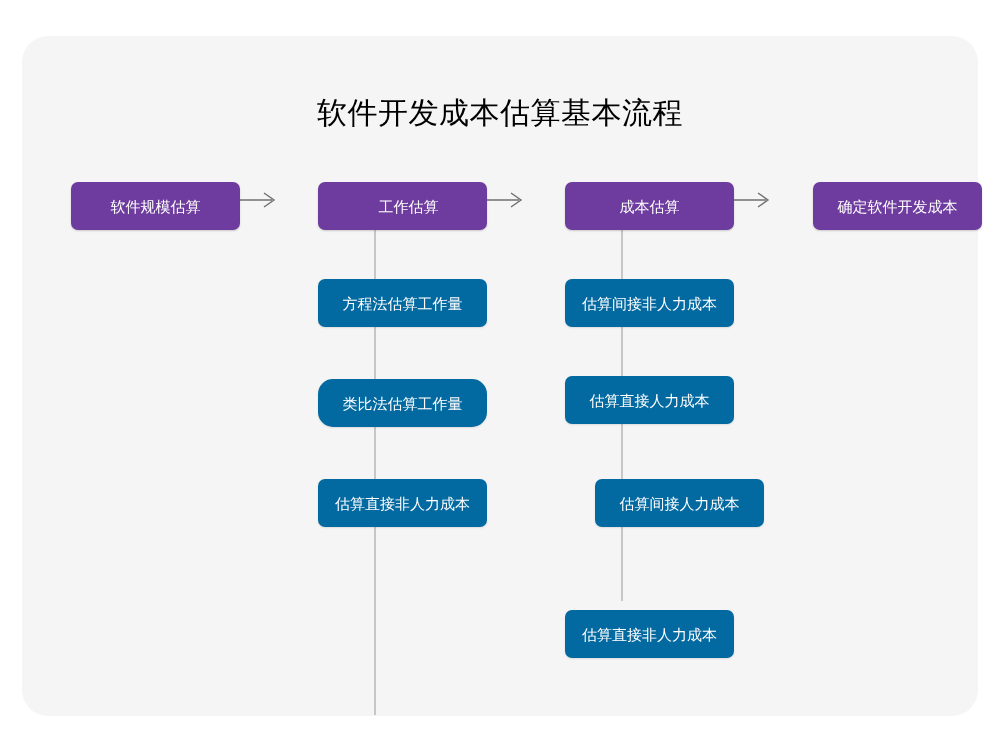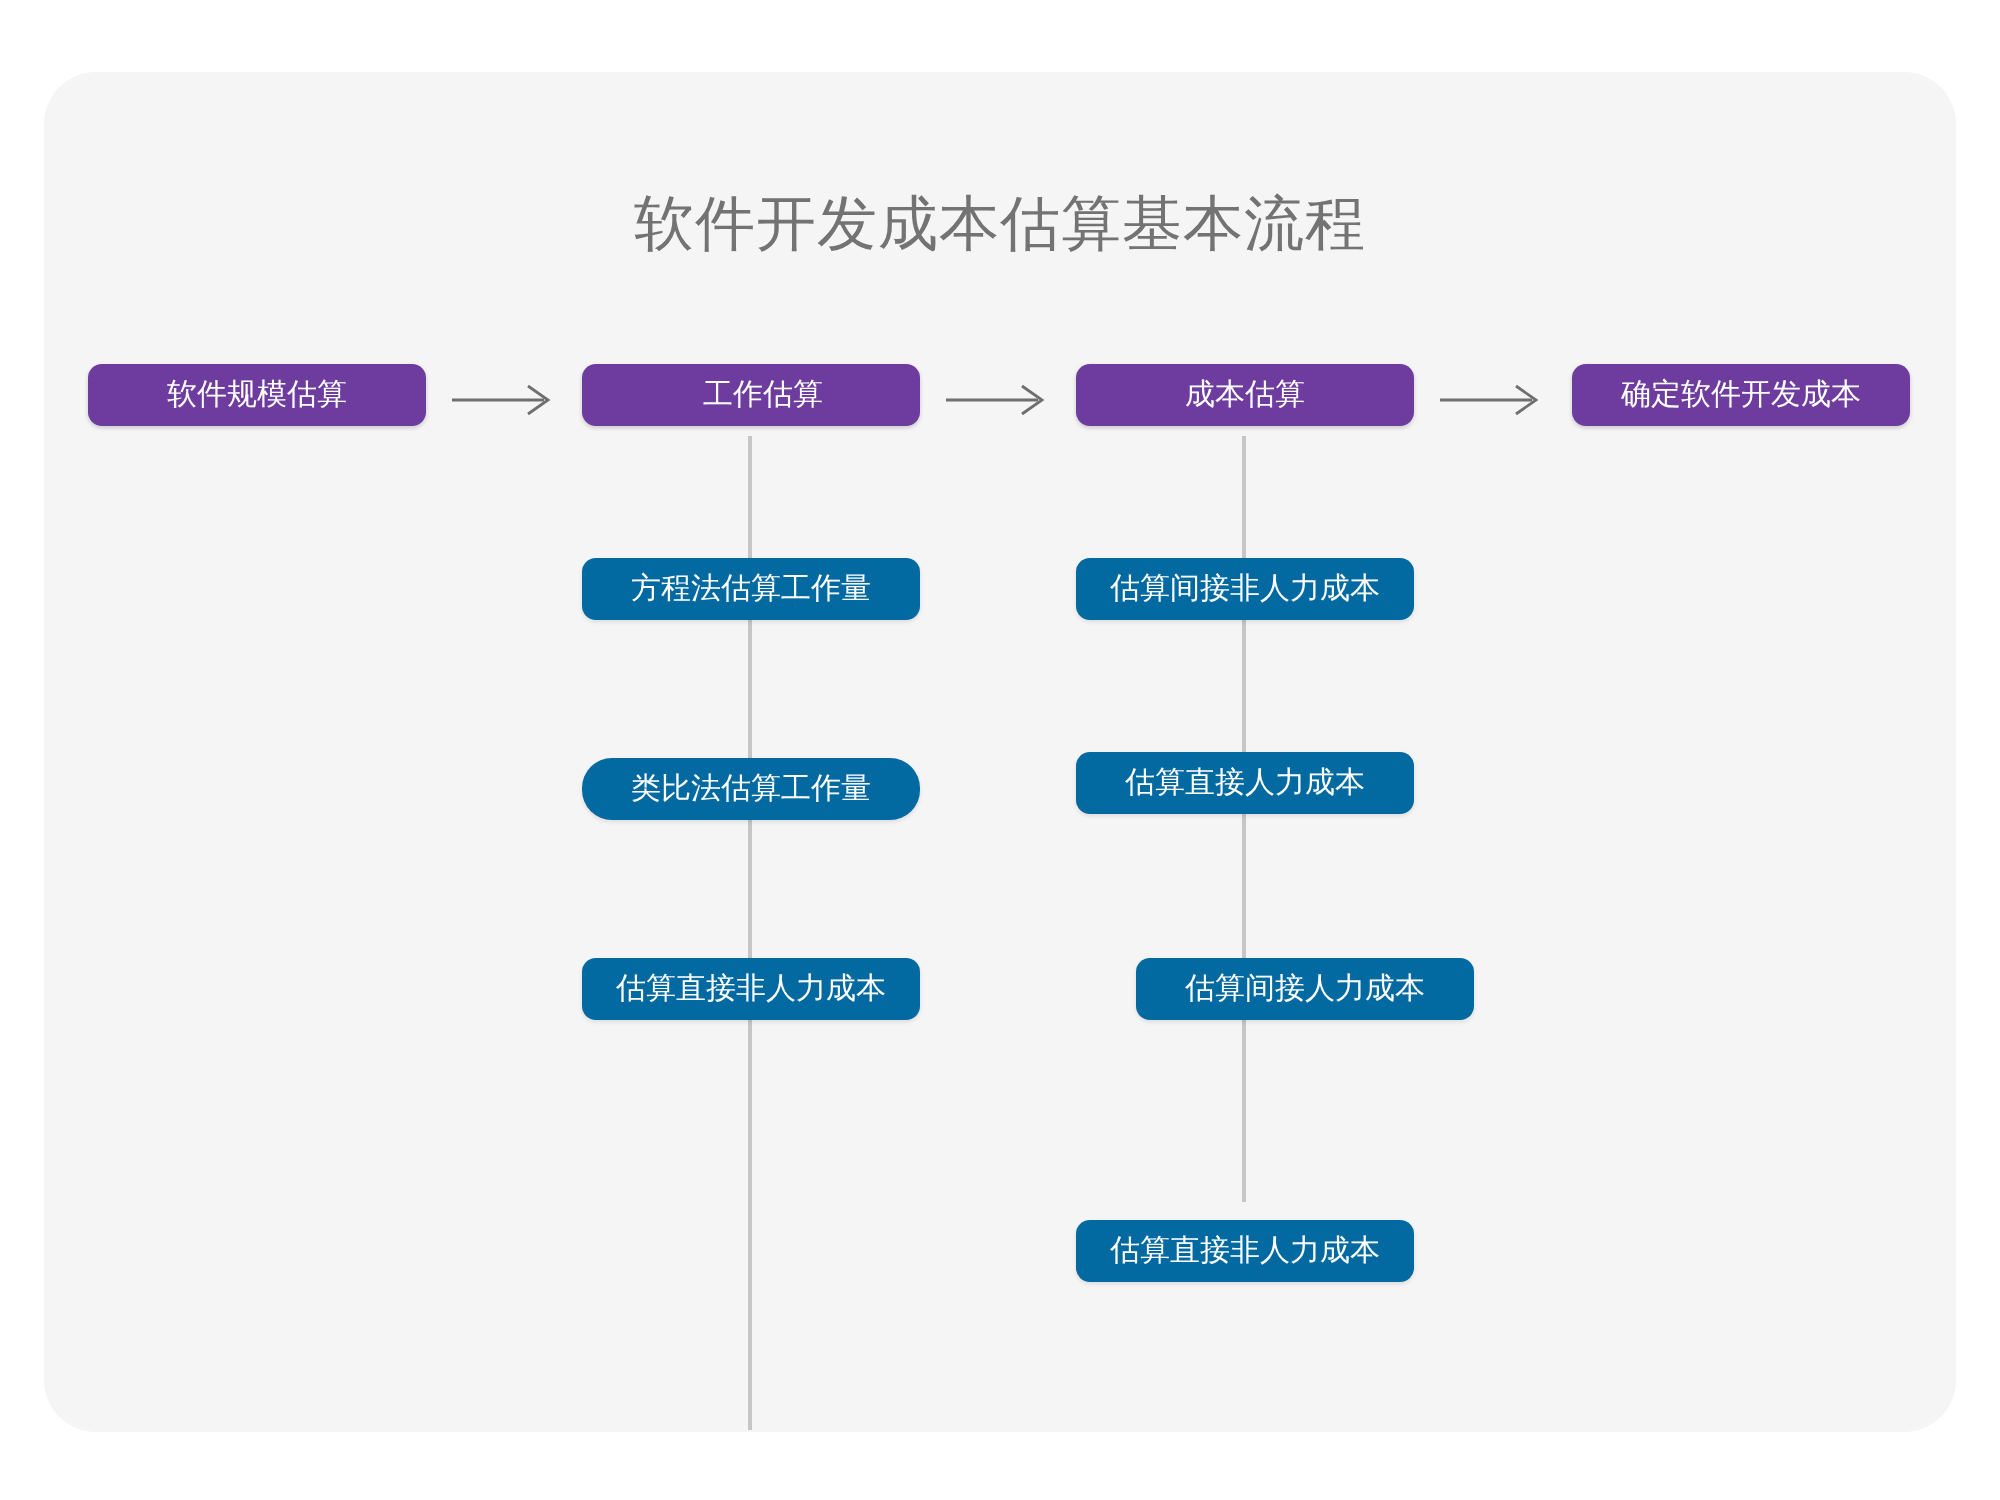--- a/index.html
+++ b/index.html
@@ -34,40 +34,41 @@
 
   
   .chart-title {
     position: absolute;
     left: 0;
     top: 93px;
     width: 1000px;
     text-align: center;
     font-size: 30px;
     line-height: 40px;
-    color: #737373;
+    color: #000000;
     font-weight: 400;
     letter-spacing: 0.5px;
     white-space: nowrap;
   }
 
   
   .node {
     position: absolute;
-    height: 31px;
+    height: 48px;
     border-radius: 7px;
     display: flex;
     align-items: center;
     justify-content: center;
     box-sizing: border-box;
     font-size: 15px;
     line-height: 1;
     color: #ffffff;
     white-space: nowrap;
     user-select: none;
+    margin-left: 27px;
   }
   .node.primary {
     background: #6d3c9e;
     box-shadow: 0 1px 2px rgba(0,0,0,0.18);
   }
   .node.secondary {
     background: #0369a1;
     box-shadow: 0 1px 2px rgba(0,0,0,0.10);
   }
 

